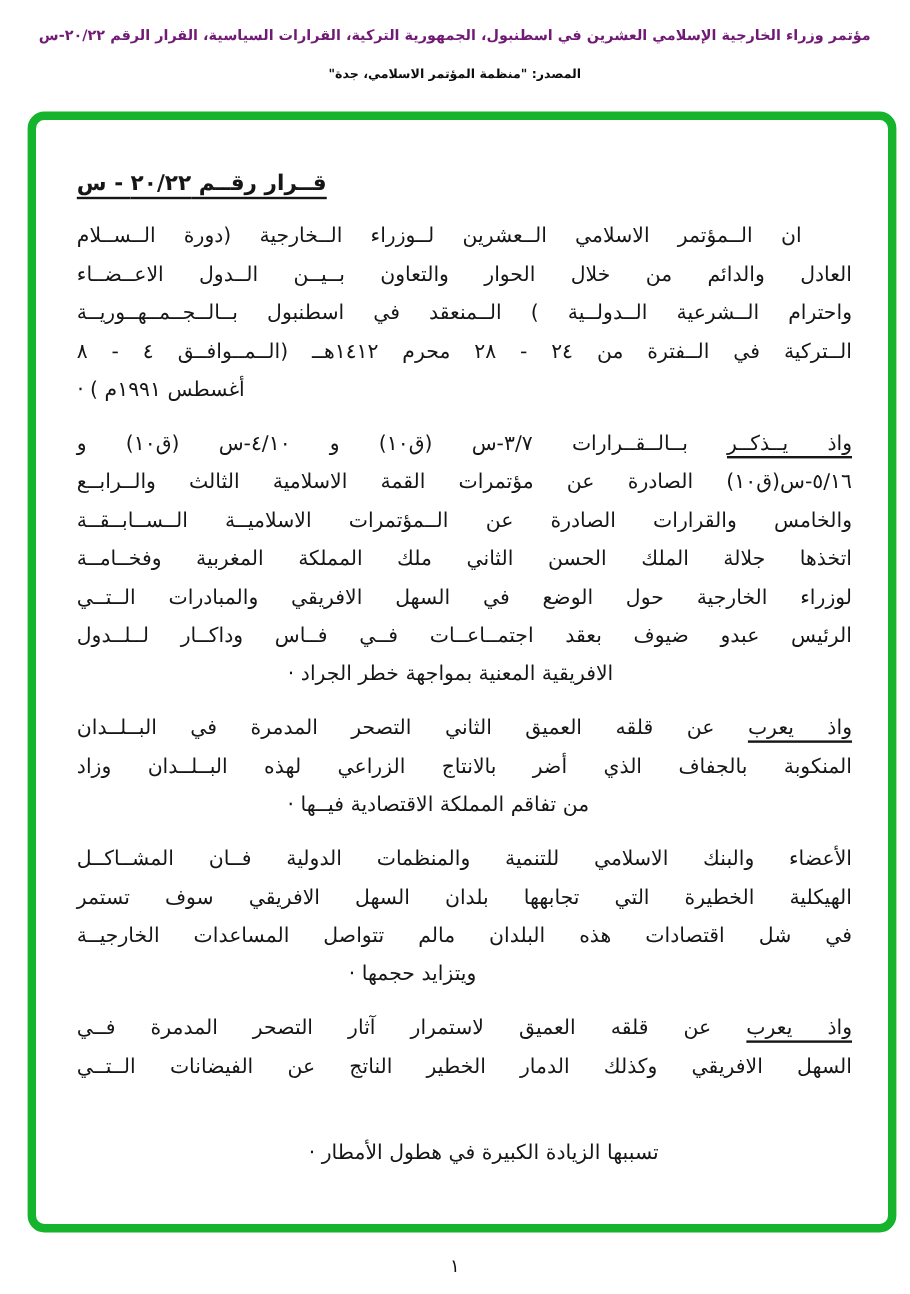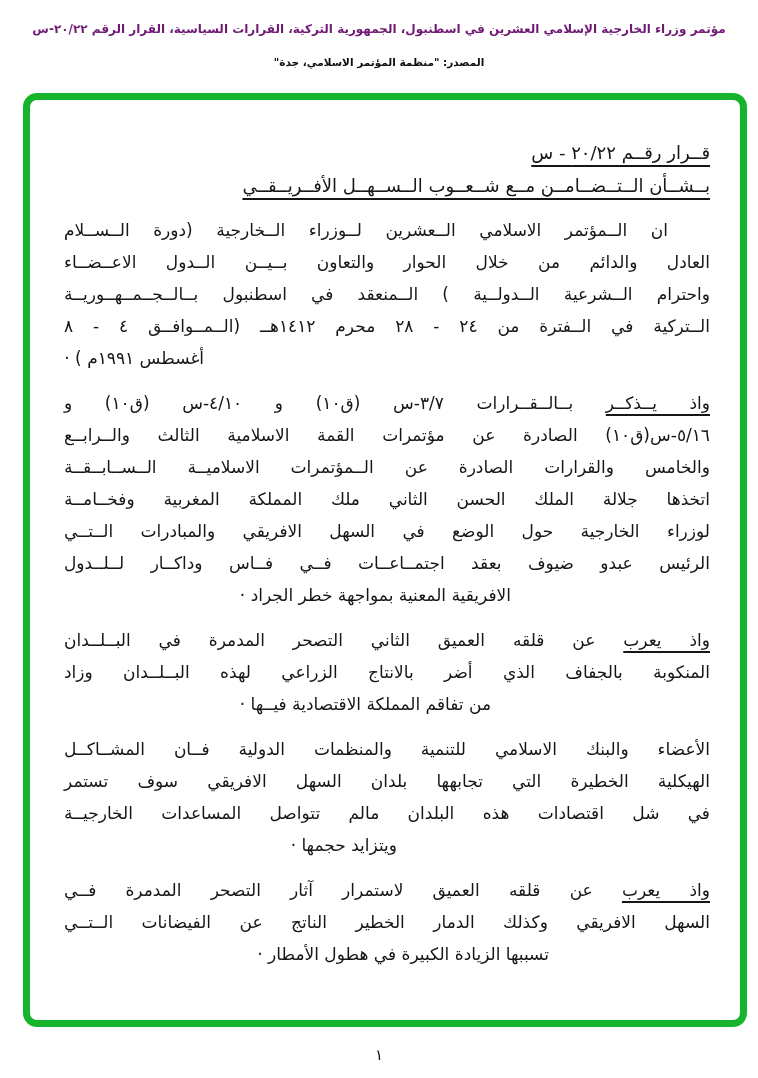--- a/index.html
+++ b/index.html
@@ -13,51 +13,48 @@
   }
   .hdr2{
     position:absolute;top:56px;left:0;right:0;text-align:center;
     direction:rtl;font-weight:bold;font-size:10.5px;color:#0d0d0d;
   }
   .frame{
     position:absolute;left:23px;top:93px;width:724px;height:934px;
     box-sizing:border-box;border:7px solid #16b42c;border-radius:14px;
     padding:36px 30px 0 34px;background:#ffffff;
   }
-  .t{direction:rtl;text-align:right;font-weight:normal;font-size:18px;line-height:33px;}
+  .t{direction:rtl;text-align:left;font-weight:bold;font-size:18px;line-height:33px;}
   .u{text-decoration:underline;text-underline-offset:6px;text-decoration-thickness:1.5px;}
   .para{margin-top:13px;}
   .para.first{margin-top:12px;}
   .line{
     direction:rtl;font-size:17px;line-height:32px;
     text-align:justify;text-align-last:justify;
   }
   .line.right-end{text-align-last:right;}
   .indent{padding-right:42px;}
   .end-p1{padding-right:506px;}
   .end-p2{padding-right:199px;}
   .end-p3{padding-right:219px;}
   .end-p4{padding-right:313px;}
-  .end-p5{padding-right:161px;}
+  .end-p5{padding-right:161px;margin-top:40px;}
   .lead{text-decoration:underline;text-underline-offset:5px;text-decoration-thickness:1.5px;}
   .pagenum{position:absolute;top:1046px;left:0;right:0;text-align:center;font-size:15px;color:#111;}
 </style>
 </head>
 <body>
 
 <div class="hdr1">مؤتمر وزراء الخارجية الإسلامي العشرين في اسطنبول، الجمهورية التركية، القرارات السياسية، القرار الرقم ٢٠/٢٢-س</div>
 <div class="hdr2">المصدر: "منظمة المؤتمر الاسلامي، جدة"</div>
 
 <div class="frame" style="border-color: rgb(22, 180, 44);">
 
   <div class="t">
     <span class="u">قــرار رقــم ٢٠/٢٢ - س</span>
-  </div>
-  <div class="t">
-    <span class="u">بــشــأن الــتــضــامــن مــع شــعــوب الــســهــل الأفــريــقــي</span>
   </div>
 
   <div class="para first">
     <div class="line indent">ان الــمؤتمر الاسلامي الــعشرين لــوزراء الــخارجية (دورة الــســلام</div>
     <div class="line">العادل والدائم من خلال الحوار والتعاون بــيــن الــدول الاعــضــاء</div>
     <div class="line">واحترام الــشرعية الــدولــية ) الــمنعقد في اسطنبول بــالــجــمــهــوريــة</div>
     <div class="line">الــتركية في الــفترة من ٢٤ - ٢٨ محرم ١٤١٢هــ (الــمــوافــق ٤ - ٨</div>
     <div class="line right-end end-p1">أغسطس ١٩٩١م ) ·</div>
   </div>
 

